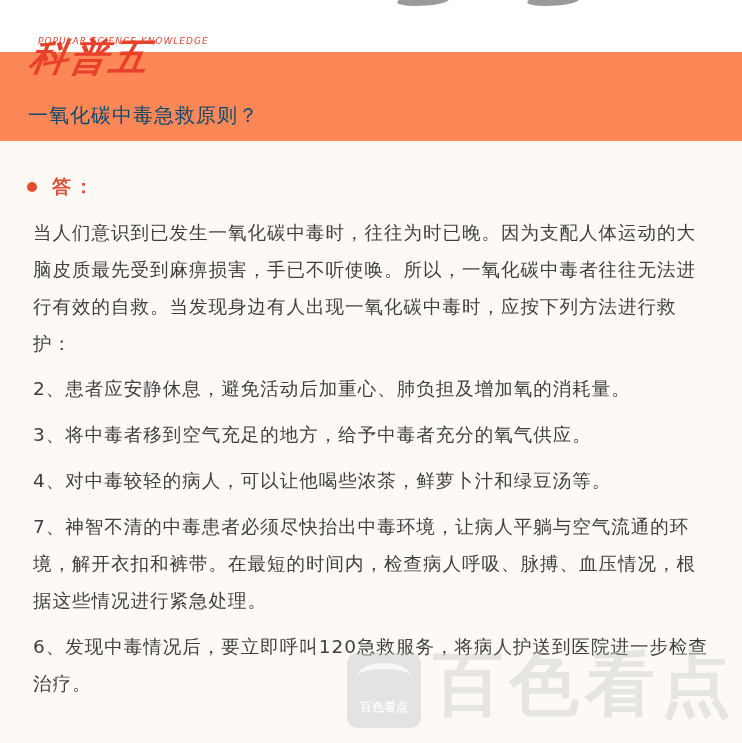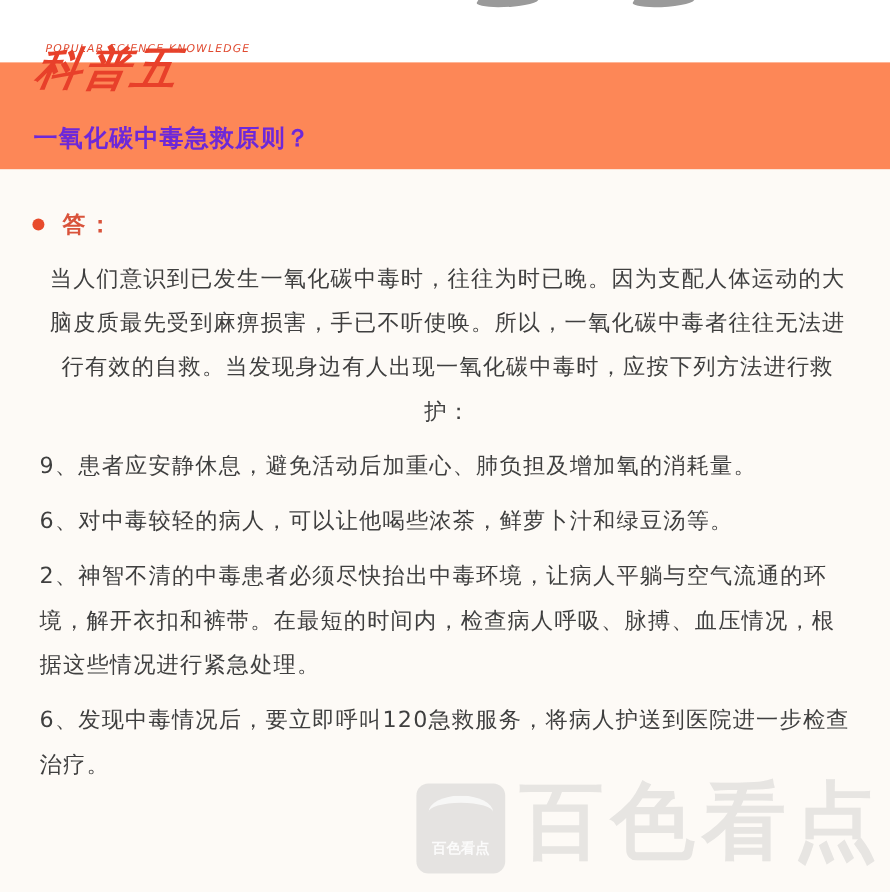--- a/index.html
+++ b/index.html
@@ -56,22 +56,22 @@
       color: #e8402a;
       letter-spacing: 2px;
       z-index: 2;
       line-height: 1;
       transform: skewX(-10deg);
     }
     .banner-title {
       position: absolute;
       left: 28px; top: 102px;
       font-size: 20px;
-      font-weight: bold;
-      color: #6d28d9;
+      font-weight: normal;
+      color: #0c4a6e;
       letter-spacing: 1px;
       z-index: 2;
     }
 
     .answer-label {
       position: absolute;
       left: 27px; top: 174px;
       display: flex;
       align-items: center;
     }
@@ -93,21 +93,21 @@
       left: 33px; top: 214px;
       width: 680px;
       color: #3f3f3f;
       font-size: 18.5px;
       letter-spacing: 1px;
     }
     .para {
       margin: 0 0 9px 0;
       line-height: 37px;
     }
-    .para.intro { margin-bottom: 8px; text-align: center; }
+    .para.intro { margin-bottom: 8px; }
 
     .watermark {
       position: absolute;
       left: 347px; top: 647px;
       width: 402px; height: 96px;
       pointer-events: none;
       z-index: 5;
     }
     .wm-logo {
       position: absolute;
@@ -156,23 +156,24 @@
 <div class="banner-big">科普五</div>
 <div class="banner-title">一氧化碳中毒急救原则？</div>
 
 <div class="answer-label">
   <span class="answer-dot"></span>
   <span class="answer-text">答：</span>
 </div>
 
 <div class="content">
   <p class="para intro">当人们意识到已发生一氧化碳中毒时，往往为时已晚。因为支配人体运动的大脑皮质最先受到麻痹损害，手已不听使唤。所以，一氧化碳中毒者往往无法进行有效的自救。当发现身边有人出现一氧化碳中毒时，应按下列方法进行救护：</p>
-  <p class="para">9、患者应安静休息，避免活动后加重心、肺负担及增加氧的消耗量。</p>
-  <p class="para">6、对中毒较轻的病人，可以让他喝些浓茶，鲜萝卜汁和绿豆汤等。</p>
-  <p class="para">2、神智不清的中毒患者必须尽快抬出中毒环境，让病人平躺与空气流通的环境，解开衣扣和裤带。在最短的时间内，检查病人呼吸、脉搏、血压情况，根据这些情况进行紧急处理。</p>
+  <p class="para">2、患者应安静休息，避免活动后加重心、肺负担及增加氧的消耗量。</p>
+  <p class="para">3、将中毒者移到空气充足的地方，给予中毒者充分的氧气供应。</p>
+  <p class="para">4、对中毒较轻的病人，可以让他喝些浓茶，鲜萝卜汁和绿豆汤等。</p>
+  <p class="para">7、神智不清的中毒患者必须尽快抬出中毒环境，让病人平躺与空气流通的环境，解开衣扣和裤带。在最短的时间内，检查病人呼吸、脉搏、血压情况，根据这些情况进行紧急处理。</p>
   <p class="para">6、发现中毒情况后，要立即呼叫120急救服务，将病人护送到医院进一步检查治疗。</p>
 </div>
 
 <div class="watermark">
   <div class="wm-logo">
     <div class="wm-logo-curve"></div>
     <div class="wm-logo-text">百色看点</div>
   </div>
   <div class="wm-big">百色看点</div>
 </div>

